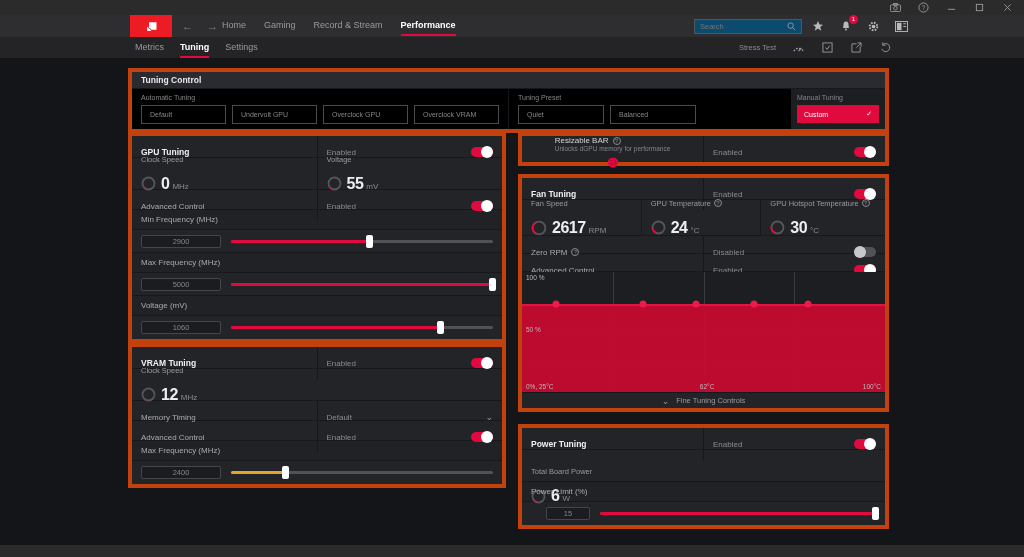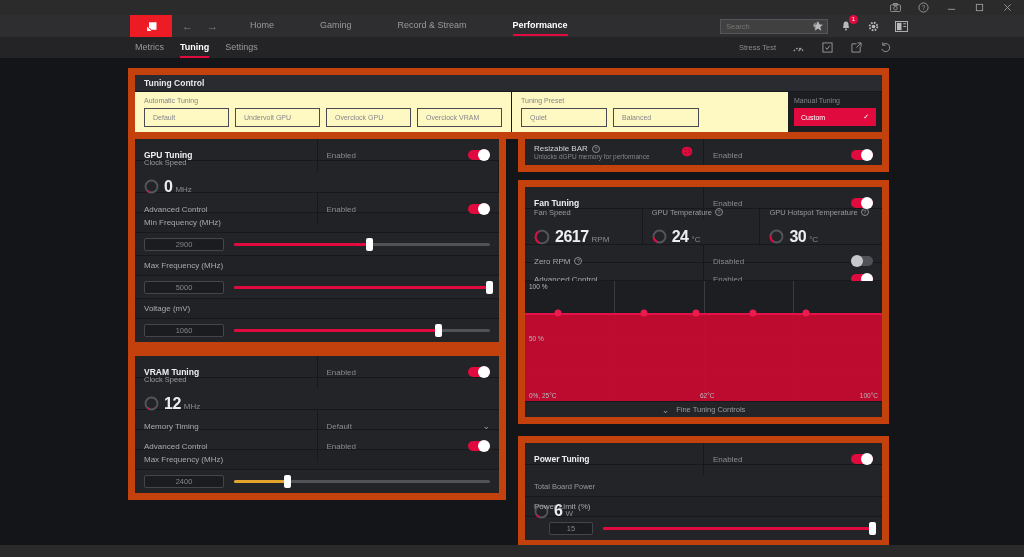--- a/index.html
+++ b/index.html
@@ -12,43 +12,43 @@
     display:flex; justify-content:flex-end; align-items:center; gap:14px; padding-right:10px; }
   .titlebar .wicon { width:14px; height:11px; display:flex; align-items:center; justify-content:center; color:#9a9b9f; }
 
   
   .navbar { position:absolute; top:15px; left:0; width:1024px; height:22px; background:#2e2e30;
     display:flex; align-items:center; }
   .amd-logo { position:absolute; left:130px; top:0; width:42px; height:22px; background:#ED1C24;
     display:flex; align-items:center; justify-content:center; }
   .nav-arrows { position:absolute; left:182px; display:flex; gap:14px; color:#808186; font-size:11px; }
   .nav-items { position:absolute; left:222px; display:flex; gap:18px; font-size:9px; }
-  .nav-item { color:#98999d; padding:4px 0;margin-left:28px; }
+  .nav-item { color:#98999d; padding:4px 0; }
   .nav-item.active { color:#fff; font-weight:bold; border-bottom:2px solid #e00a3f; }
   .searchbox { position:absolute; left:694px; top:4px; width:108px; height:15px; border:1px solid #55565b;
-    display:flex; align-items:center; justify-content:space-between; padding:0 5px; background:#404040;margin-left:26px; }
+    display:flex; align-items:center; justify-content:space-between; padding:0 5px; background:#0c4a6e; }
   .searchbox input { background:transparent; border:none; outline:none; color:#9a9b9f; font-size:7.5px; width:80px;
     font-family:"Liberation Sans", sans-serif; }
   .nav-icons { position:absolute; left:810px; display:flex; gap:13px; align-items:center; }
   .nav-icons .nicon { position:relative; width:15px; height:13px; display:flex; align-items:center; justify-content:center; }
   .badge { position:absolute; top:-5px; right:-5px; min-width:9px; height:9px; border-radius:5px;
     background:#e00a3f; color:#fff; font-size:6px; display:flex; align-items:center; justify-content:center; padding:0 1px; }
 
   
   .subnav { position:absolute; top:37px; left:0; width:1024px; height:21px; background:#242426;
     display:flex; align-items:center; }
   .subnav-items { position:absolute; left:135px; display:flex; gap:16px; font-size:9px; }
   .subnav-item { color:#98999d; padding:4px 0; }
   .subnav-item.active { color:#fff; font-weight:bold; border-bottom:2px solid #e00a3f; }
   .subnav-right { position:absolute; right:132px; display:flex; gap:16px; align-items:center; font-size:7.5px; color:#8a8b90; }
   .subnav-right .sicon { width:13px; height:12px; display:flex; align-items:center; justify-content:center; }
 
   
   .content { position:absolute; top:58px; left:0; width:1024px; height:487px; background:#141519; }
-  .panel { background:#fef9c3; border:7px solid #c2410c; }
+  .panel { background:#000000; border:4px solid #c2410c; }
   .panel-header { background:#2a2b30; height:17px; display:flex; align-items:center; padding:0 9px;
     color:#e8e8ea; font-size:8.5px; font-weight:bold; border-bottom:1px solid #17181b; }
   .row { display:flex; background:#232428; border-bottom:1px solid #17181b; }
   .row:last-child { border-bottom:none; }
   .cell { padding:16px 9px; display:flex; align-items:center; }
   .cell-l { flex:1; border-right:1px solid #17181b; font-size:8px; color:#a9aaae; }
   .cell-r { flex:1; display:flex; align-items:center; justify-content:space-between; font-size:8px; color:#8a8b90; }
   .hdr-title { color:#f0f0f2; font-size:8.5px; font-weight:bold; }
 
   .toggle { width:22px; height:10px; border-radius:5px; position:relative; flex:none; }
@@ -290,20 +290,31 @@
             <span class="mlabel">Clock Speed</span>
             <span class="mval">
               <svg class="gauge" width="15" height="15" viewBox="0 0 20 20">
                   <circle cx="10" cy="10" r="8" fill="none" stroke="#55565b" stroke-width="2.4"></circle>
                   <circle cx="10" cy="10" r="8" fill="none" stroke="#e00a3f" stroke-width="2.4" stroke-dasharray="2 48.3" transform="rotate(115 10 10)"></circle>
                 </svg>
               <span class="num">0</span>
               <span class="unit">MHz</span>
             </span>
           </div>
+          <div class="metric" style="flex:1;">
+            <span class="mlabel">Voltage</span>
+            <span class="mval">
+              <svg class="gauge" width="15" height="15" viewBox="0 0 20 20">
+                  <circle cx="10" cy="10" r="8" fill="none" stroke="#55565b" stroke-width="2.4"></circle>
+                  <circle cx="10" cy="10" r="8" fill="none" stroke="#e00a3f" stroke-width="2.4" stroke-dasharray="3 47.3" transform="rotate(115 10 10)"></circle>
+                </svg>
+              <span class="num">55</span>
+              <span class="unit">mV</span>
+            </span>
+          </div>
         </div>
         <div class="row" style="height:20px;">
           <div class="cell cell-l">Advanced Control</div>
           <div class="cell cell-r">
             <span>Enabled</span>
             <span class="toggle on">
                 <span class="knob"></span>
               </span>
           </div>
         </div>
@@ -384,21 +395,21 @@
               </div>
           </div>
         </div>
       </div>
     </div>
 
     <div class="col-right">
 
       <div class="panel">
         <div class="row" style="height:26px;">
-          <div class="cell-l" style="display:flex; align-items:center; padding:0 9px; gap:5px;">
+          <div class="cell-l" style="display:flex; align-items:center; padding:0 9px; gap:5px;flex-direction:column;">
             <div style="flex:1;">
               <div style="display:flex; align-items:center; gap:4px; font-size:8px; color:#d6d7da;">
                 <span>Resizable BAR</span>
                 <span class="info">?</span>
               </div>
               <div style="font-size:6.5px; color:#84858a;">Unlocks dGPU memory for performance</div>
             </div>
             <span>
               <svg width="14" height="12" viewBox="0 0 16 14">
                   <path d="M8 1 C4 1 2 3 2 6 C2 9 4 12 8 12 C12 12 14 9 14 6 C14 3 12 1 8 1 Z" fill="#e00a3f"></path>

